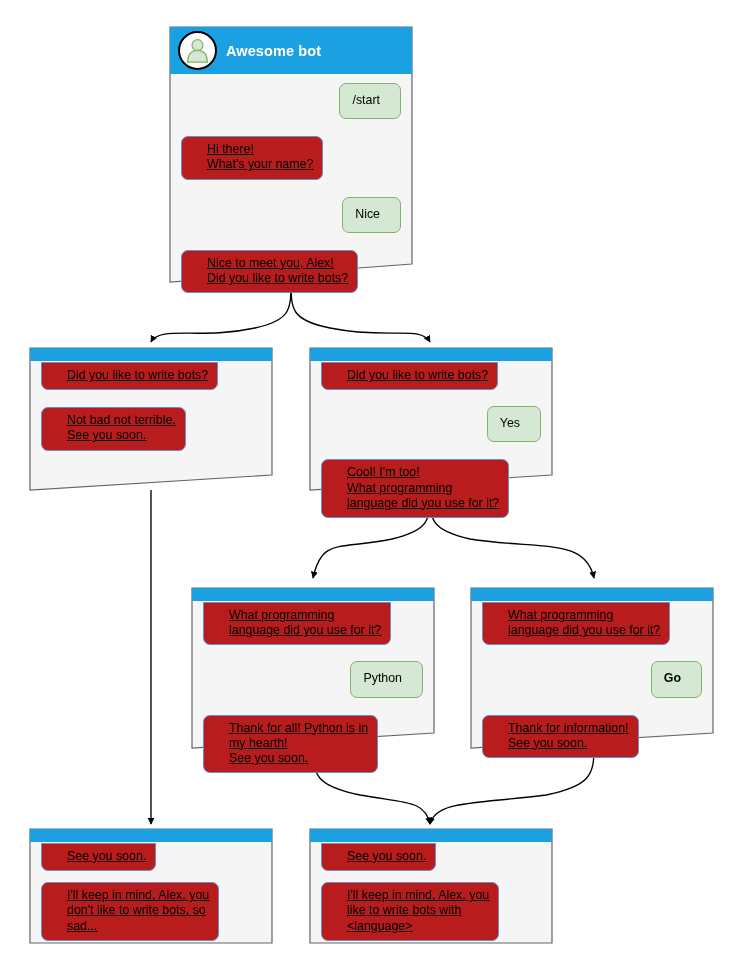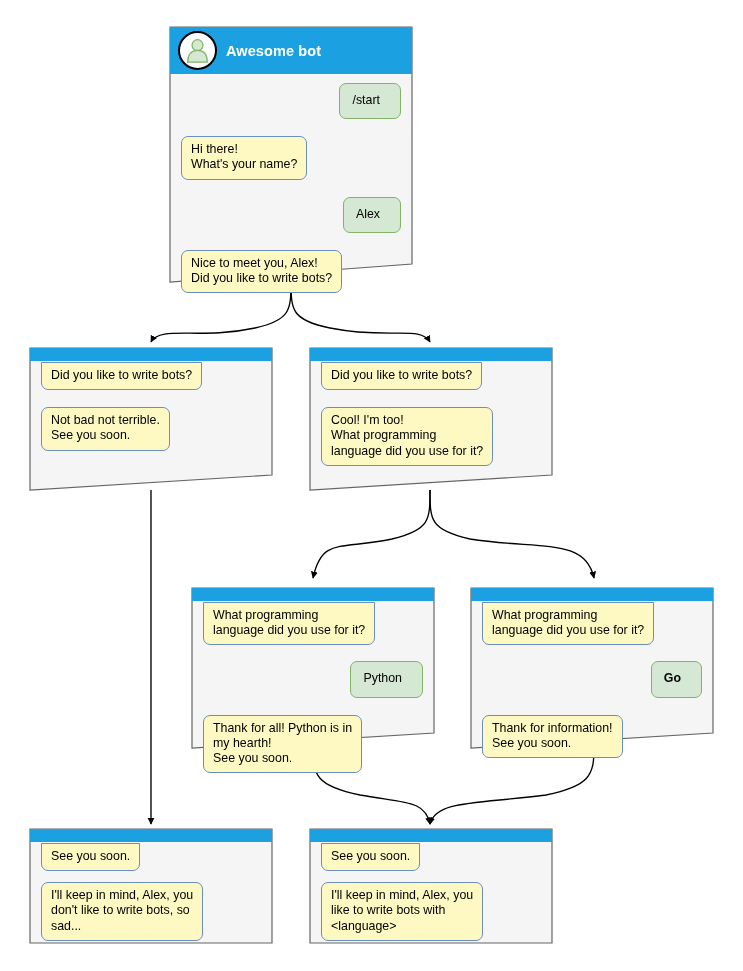--- a/index.html
+++ b/index.html
@@ -28,21 +28,21 @@
   
   .bubbles{position:absolute;left:0;width:100%;}
   .row{display:flex;padding:0 11px;margin-bottom:10px;}
   .row.left{justify-content:flex-start;}
   .row.right{justify-content:flex-end;}
 
   .bub{
     font-size:12.4px;line-height:15.2px;color:#000000;
     border-radius:7px;box-sizing:border-box;white-space:pre-line;
   }
-  .bub.bot{background:#fef9c3;border:1px solid #6c8ebf;padding:5px 9px 6px 9px;}
+  .bub.bot{background:#b91c1c;border:1px solid #6c8ebf;padding:5px 9px 6px 25px;text-decoration:underline;}
   .bub.usr{background:#d5e8d4;border:1px solid #82b366;padding:9px 20px 10px 12px;}
   .bub.clip{border-top-left-radius:0;border-top-right-radius:0;}
 </style>
 </head>
 <body>
 
 <div id="canvas">
 
   <svg class="edges" viewBox="0 0 743 971">
     <defs>
@@ -84,21 +84,21 @@
       </div>
       <div class="bubbles" style="top:56px;">
         <div class="row right">
           <span class="bub usr">/start</span>
         </div>
         <div class="row left" style="margin-top:17px;">
           <span class="bub bot">Hi there!
 What's your name?</span>
         </div>
         <div class="row right" style="margin-top:17px;">
-          <span class="bub usr">Alex</span>
+          <span class="bub usr">Nice</span>
         </div>
         <div class="row left" style="margin-top:17px;">
           <span class="bub bot">Nice to meet you, Alex!
 Did you like to write bots?</span>
         </div>
       </div>
     </div>
   </div>
 
   <div class="node" style="left:30px;top:348px;width:242px;height:142px;">
@@ -127,20 +127,23 @@
       <svg viewBox="0 0 242 142" preserveAspectRatio="none">
         <path d="M 0 0 L 242 0 L 242 127 L 0 142 Z" fill="#f5f5f5" stroke="#666666" stroke-width="1.2"></path>
         <path d="M 0 0 L 242 0 L 242 13 L 0 13 Z" fill="#1ba1e2"></path>
       </svg>
     </div>
     <div class="content">
       <div class="hdr"></div>
       <div class="bubbles" style="top:14px;">
         <div class="row left">
           <span class="bub bot clip">Did you like to write bots?</span>
+        </div>
+        <div class="row right" style="margin-top:16px;">
+          <span class="bub usr">Yes</span>
         </div>
         <div class="row left" style="margin-top:17px;">
           <span class="bub bot">Cool! I'm too!
 What programming
 language did you use for it?</span>
         </div>
       </div>
     </div>
   </div>
 

